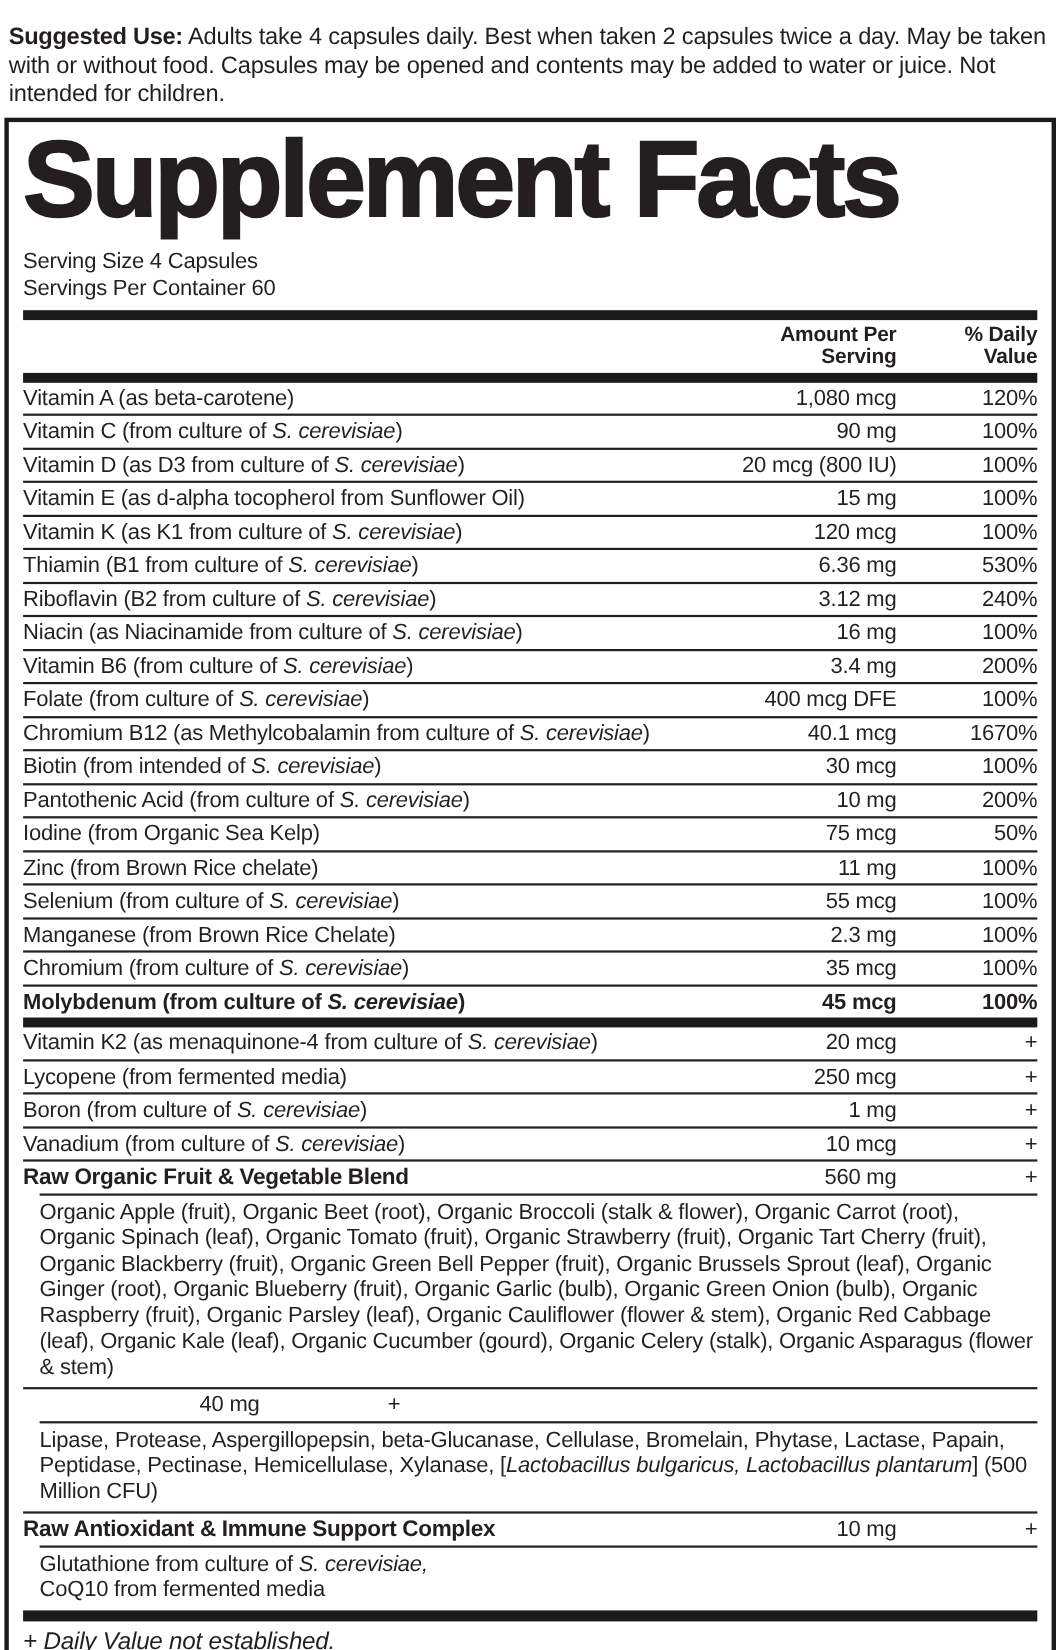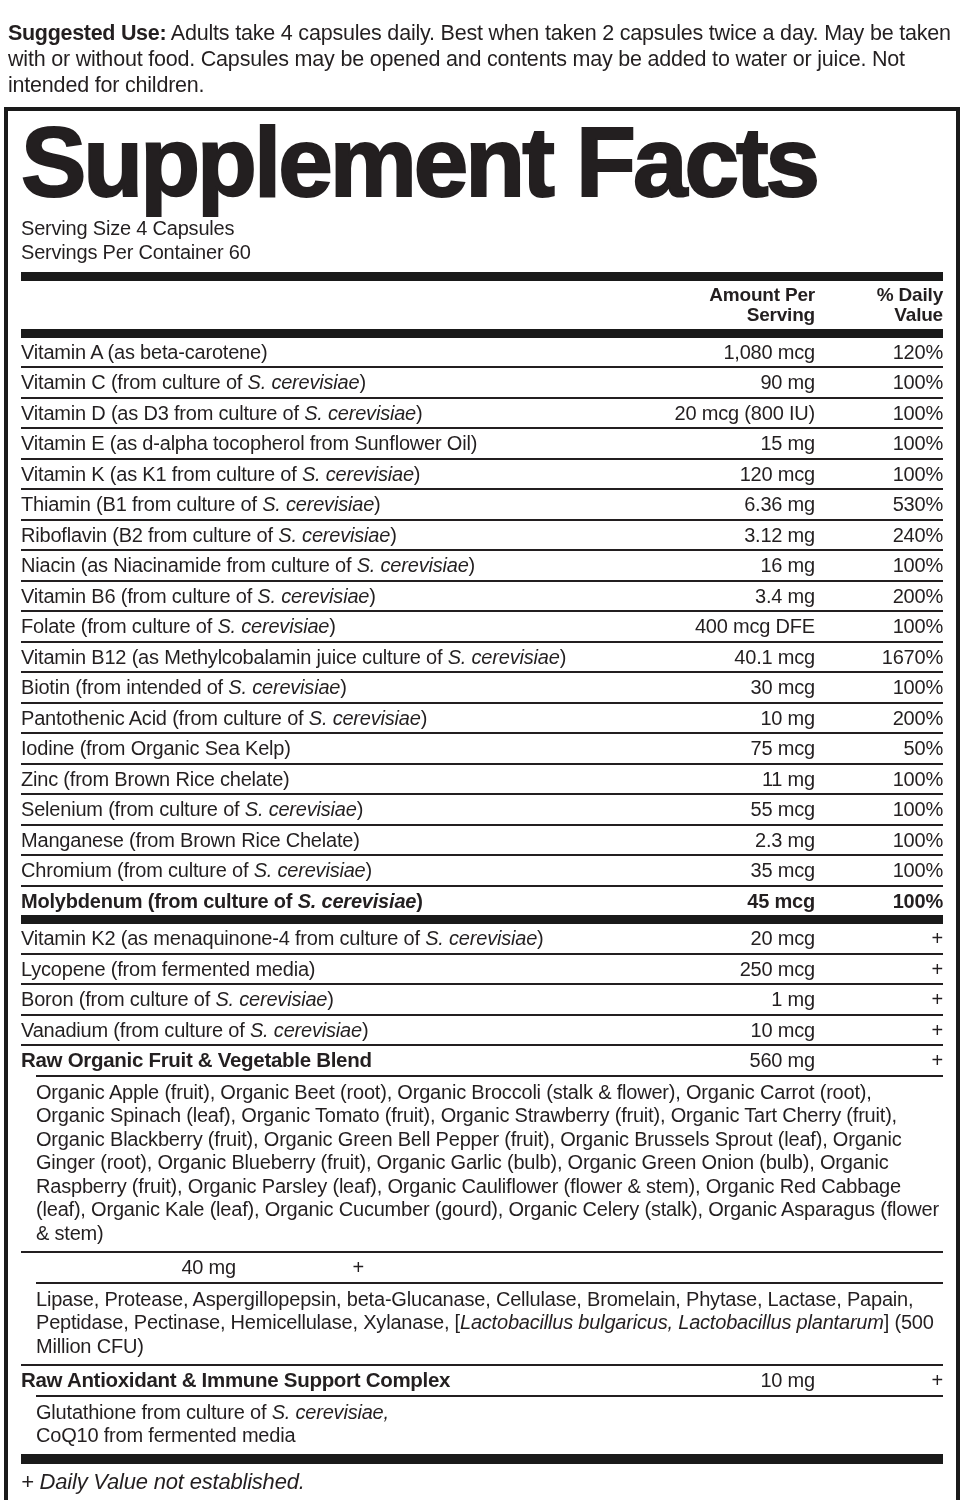--- a/index.html
+++ b/index.html
@@ -23,21 +23,21 @@
   }
   .title {
     font-size: 98px;
     line-height: 1.02;
     font-weight: bold;
     letter-spacing: -3px;
     -webkit-text-stroke: 2px currentColor;
     margin: 2px 0 0;
     white-space: nowrap;
   }
-  .serving-block { margin-top: 3px; font-size: 20px; line-height: 24px; }
+  .serving-block { margin-top: 13px; font-size: 20px; line-height: 24px; }
 
   .bar { background: #1a1a1a; height: 9px; }
   .bar-top { margin-top: 8px; }
   .bar-foot { height: 10px; }
 
   .head-row { display: flex; align-items: flex-end; padding: 4px 0 3px; }
   .c-name { flex: 1; min-width: 0; padding-right: 6px; }
   .c-amt { width: 215px; text-align: right; white-space: nowrap; }
   .c-dv  { width: 128px; text-align: right; white-space: nowrap; }
   .head-row .c-amt, .head-row .c-dv {
@@ -136,21 +136,21 @@
           <div class="c-name"><span>Vitamin B6 (from culture of </span><span class="it">S. cerevisiae</span><span>)</span></div>
           <div class="c-amt">3.4 mg</div>
           <div class="c-dv">200%</div>
         </div>
         <div class="row">
           <div class="c-name"><span>Folate (from culture of </span><span class="it">S. cerevisiae</span><span>)</span></div>
           <div class="c-amt">400 mcg DFE</div>
           <div class="c-dv">100%</div>
         </div>
         <div class="row">
-          <div class="c-name"><span>Vitamin B12 (as Methylcobalamin juice culture of </span><span class="it">S. cerevisiae</span><span>)</span></div>
+          <div class="c-name"><span>Chromium B12 (as Methylcobalamin from culture of </span><span class="it">S. cerevisiae</span><span>)</span></div>
           <div class="c-amt">40.1 mcg</div>
           <div class="c-dv">1670%</div>
         </div>
         <div class="row">
           <div class="c-name"><span>Biotin (from intended of </span><span class="it">S. cerevisiae</span><span>)</span></div>
           <div class="c-amt">30 mcg</div>
           <div class="c-dv">100%</div>
         </div>
         <div class="row">
           <div class="c-name"><span>Pantothenic Acid (from culture of </span><span class="it">S. cerevisiae</span><span>)</span></div>

